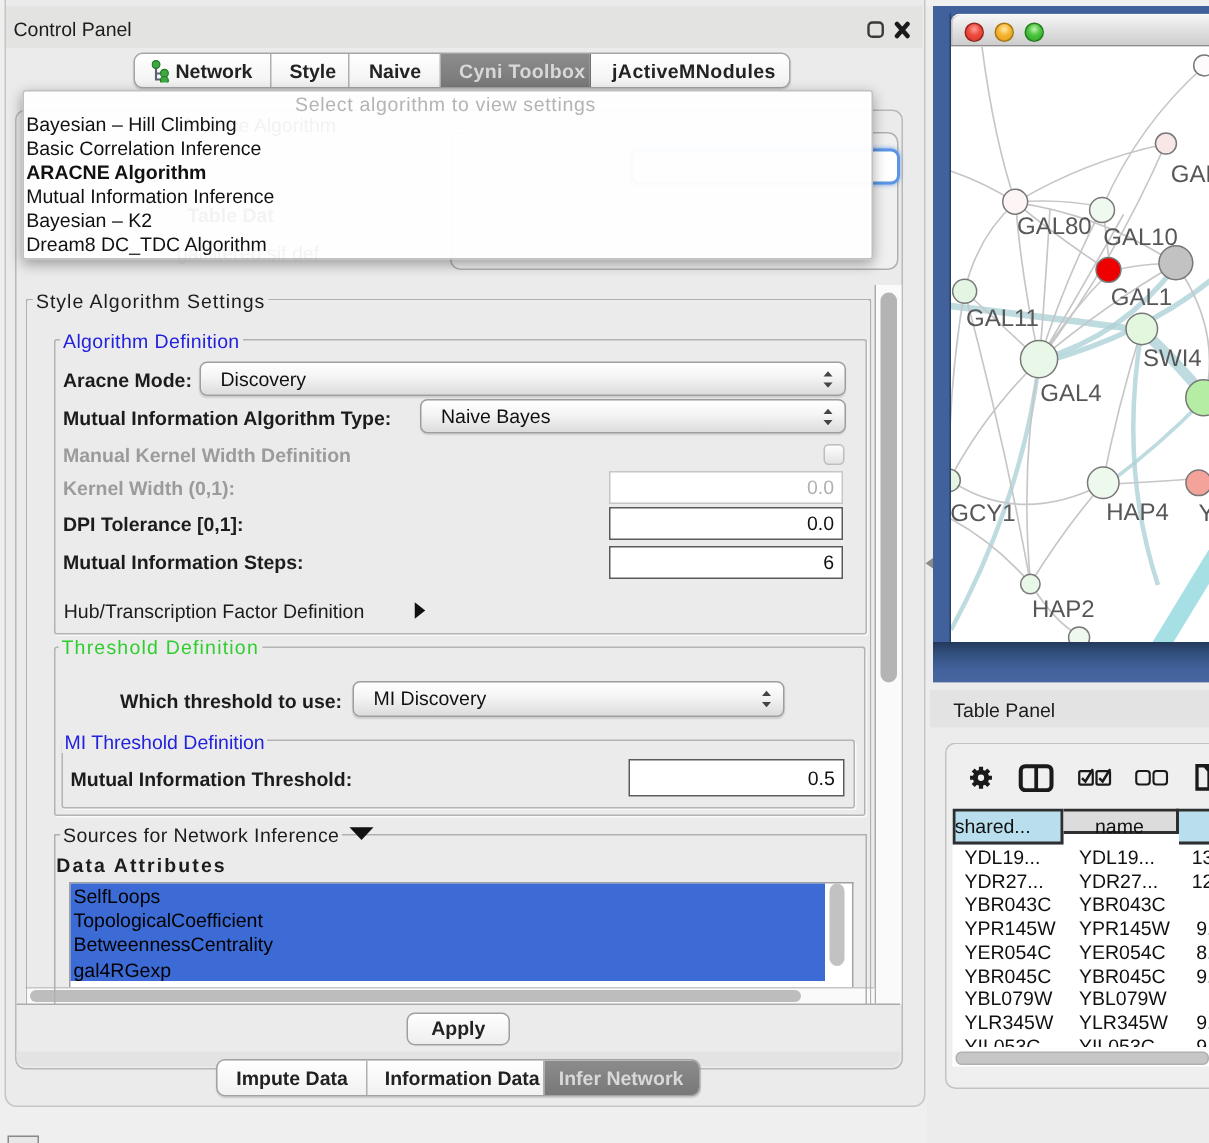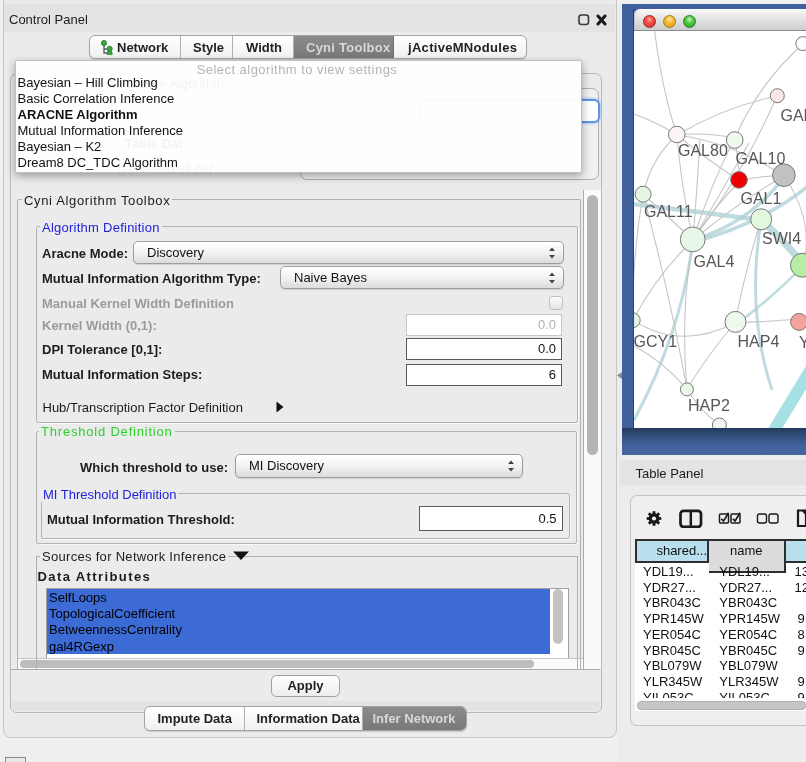--- a/index.html
+++ b/index.html
@@ -144,21 +144,21 @@
      box-shadow:0 0 3px rgba(91,149,227,0.8);"></div>
 
 <div class="abs" style="left:583px;top:190px;width:17px;height:479px;background:#fafafa;border-left:1px solid #ababab;"></div>
 <div class="abs" style="left:586.5px;top:195px;width:11px;height:260px;background:#b4b4b4;border-radius:5.5px;"></div>
 
 <div class="abs" style="left:17px;top:657.5px;width:566px;height:11.5px;background:#fafafa;border-top:1px solid #c6c6c6;"></div>
 <div class="abs" style="left:20px;top:659.5px;width:514px;height:8px;background:#bdbdbd;border-radius:4px;"></div>
 <div class="abs" style="left:11px;top:669px;width:589px;height:1px;background:#ababab;"></div>
 
 <div class="abs" style="left:17px;top:199px;width:562px;height:470px;border:1px solid #b0b0b0;border-bottom:none;border-radius:2px 2px 0 0;"></div>
-<div class="glabel r13" style="left:22px;top:192.5px;letter-spacing:0.65px;">Cyni Algorithm Toolbox</div>
+<div class="glabel r13" style="left:22px;top:192.5px;letter-spacing:0.65px;">Style Algorithm Settings</div>
 
 <div class="grp" style="left:36px;top:226px;width:540px;height:195px;"></div>
 <div class="glabel" style="left:40px;top:219.5px;color:#2222dd;letter-spacing:0.25px;">Algorithm Definition</div>
 
 <div class="abs b13" style="left:42px;top:245.5px;">Aracne Mode:</div>
 <div class="combo" style="left:133px;top:240.5px;width:429px;height:21px;">
   <span class="ct">Discovery</span>
   <svg class="carr" viewBox="0 0 8 14">
       <path d="M 1,5 L 4,1.5 L 7,5 Z M 1,9 L 4,12.5 L 7,9 Z" fill="#444"></path>
     </svg>
@@ -235,21 +235,21 @@
   <div style="position:absolute;left:204px;top:0;width:99px;height:23px;background:linear-gradient(180deg,#8c8c8c,#787878);border-right:1px solid #6f6f6f;"></div>
   <div style="position:absolute;left:0;top:0;width:436px;height:23px;font-size:13px;font-weight:bold;color:#222;">
     <svg style="position:absolute;left:11px;top:4px;" width="13" height="15" viewBox="0 0 13 15">
       <path d="M 3,4 L 3,13 L 8,13 M 3,9 L 8,9" stroke="#5a6070" stroke-width="1.4" fill="none"></path>
       <circle cx="3" cy="3" r="2.6" fill="#3fa844" stroke="#1e7a23" stroke-width="0.8"></circle>
       <circle cx="8.6" cy="8.8" r="2.6" fill="#3fa844" stroke="#1e7a23" stroke-width="0.8"></circle>
       <circle cx="8.6" cy="13.6" r="2.6" fill="#3fa844" stroke="#1e7a23" stroke-width="0.8"></circle>
     </svg>
     <span style="position:absolute;left:27px;top:4px;">Network</span>
     <span style="position:absolute;left:103px;top:4px;">Style</span>
-    <span style="position:absolute;left:156px;top:4px;">Width</span>
+    <span style="position:absolute;left:156px;top:4px;">Naive</span>
     <span style="position:absolute;left:216px;top:4px;color:#d8d8d8;letter-spacing:0.25px;text-align:right;">Cyni Toolbox</span>
     <span style="position:absolute;left:318px;top:4px;letter-spacing:0.3px;">jActiveMNodules</span>
   </div>
 </div>
 
 <div class="abs" style="left:143.5px;top:705.5px;width:321px;height:23px;border:1px solid #a2a2a2;border-radius:6px;
      background:linear-gradient(180deg,#ffffff,#f1f1f1);box-shadow:0 1px 1px rgba(0,0,0,0.15);overflow:hidden;">
   <div style="position:absolute;left:0;top:0;width:99.5px;height:23px;border-right:1px solid #b0b0b0;"></div>
   <div style="position:absolute;left:99.5px;top:0;width:118px;height:23px;border-right:1px solid #b0b0b0;"></div>
   <div style="position:absolute;left:218px;top:0;width:103px;height:23px;background:linear-gradient(180deg,#8c8c8c,#787878);"></div>
@@ -307,22 +307,22 @@
     <rect x="112.5" y="5" width="9" height="9" rx="2"></rect>
     <rect x="124" y="5" width="9" height="9" rx="2"></rect>
   </g>
 
   <path d="M 153,1.5 L 161,1.5 L 161,17 L 153,17 Z M 158,1.5 L 161,5" fill="none" stroke="#1a1a1a" stroke-width="2.2"></path>
 </svg>
 
 <div class="abs" style="left:634.5px;top:539px;width:171.5px;height:171.5px;background:#fff;overflow:hidden;">
 
   <div style="position:absolute;left:0;top:0;width:74.5px;height:23.5px;background:#b9dfee;border:2px solid #2e2e2e;
-       text-align:right;font-size:13px;line-height:20px;color:#111;box-sizing:border-box;">shared...</div>
-  <div style="position:absolute;left:74.5px;top:0;width:76.5px;height:34px;background:#dcdcdc;border:2px solid #2e2e2e;border-left:none;
+       text-align:left;font-size:13px;line-height:20px;color:#111;box-sizing:border-box;">shared...</div>
+  <div style="position:absolute;left:74.5px;top:0;width:76.5px;height:17px;background:#dcdcdc;border:2px solid #2e2e2e;border-left:none;
        text-align:center;font-size:13px;line-height:20px;color:#111;box-sizing:border-box;">name</div>
   <div style="position:absolute;left:151px;top:0;width:30px;height:23.5px;background:#b9dfee;border:2px solid #2e2e2e;border-left:none;
        box-sizing:border-box;"></div>
 
   <div style="position:absolute;left:8.5px;top:25px;font-size:13px;color:#111;line-height:15.7px;">YDL19...<br>YDR27...<br>YBR043C<br>YPR145W<br>YER054C<br>YBR045C<br>YBL079W<br>YLR345W<br>YIL053C</div>
   <div style="position:absolute;left:84.8px;top:25px;font-size:13px;color:#111;line-height:15.7px;">YDL19...<br>YDR27...<br>YBR043C<br>YPR145W<br>YER054C<br>YBR045C<br>YBL079W<br>YLR345W<br>YIL053C</div>
   <div style="position:absolute;left:160px;top:25px;font-size:13px;color:#111;line-height:15.7px;">13<br>12</div>
   <div style="position:absolute;left:163px;top:72.1px;font-size:13px;color:#111;line-height:15.7px;">9.<br>8.<br>9.</div>
   <div style="position:absolute;left:163px;top:135px;font-size:13px;color:#111;line-height:15.7px;">9.<br>9.</div>
 

